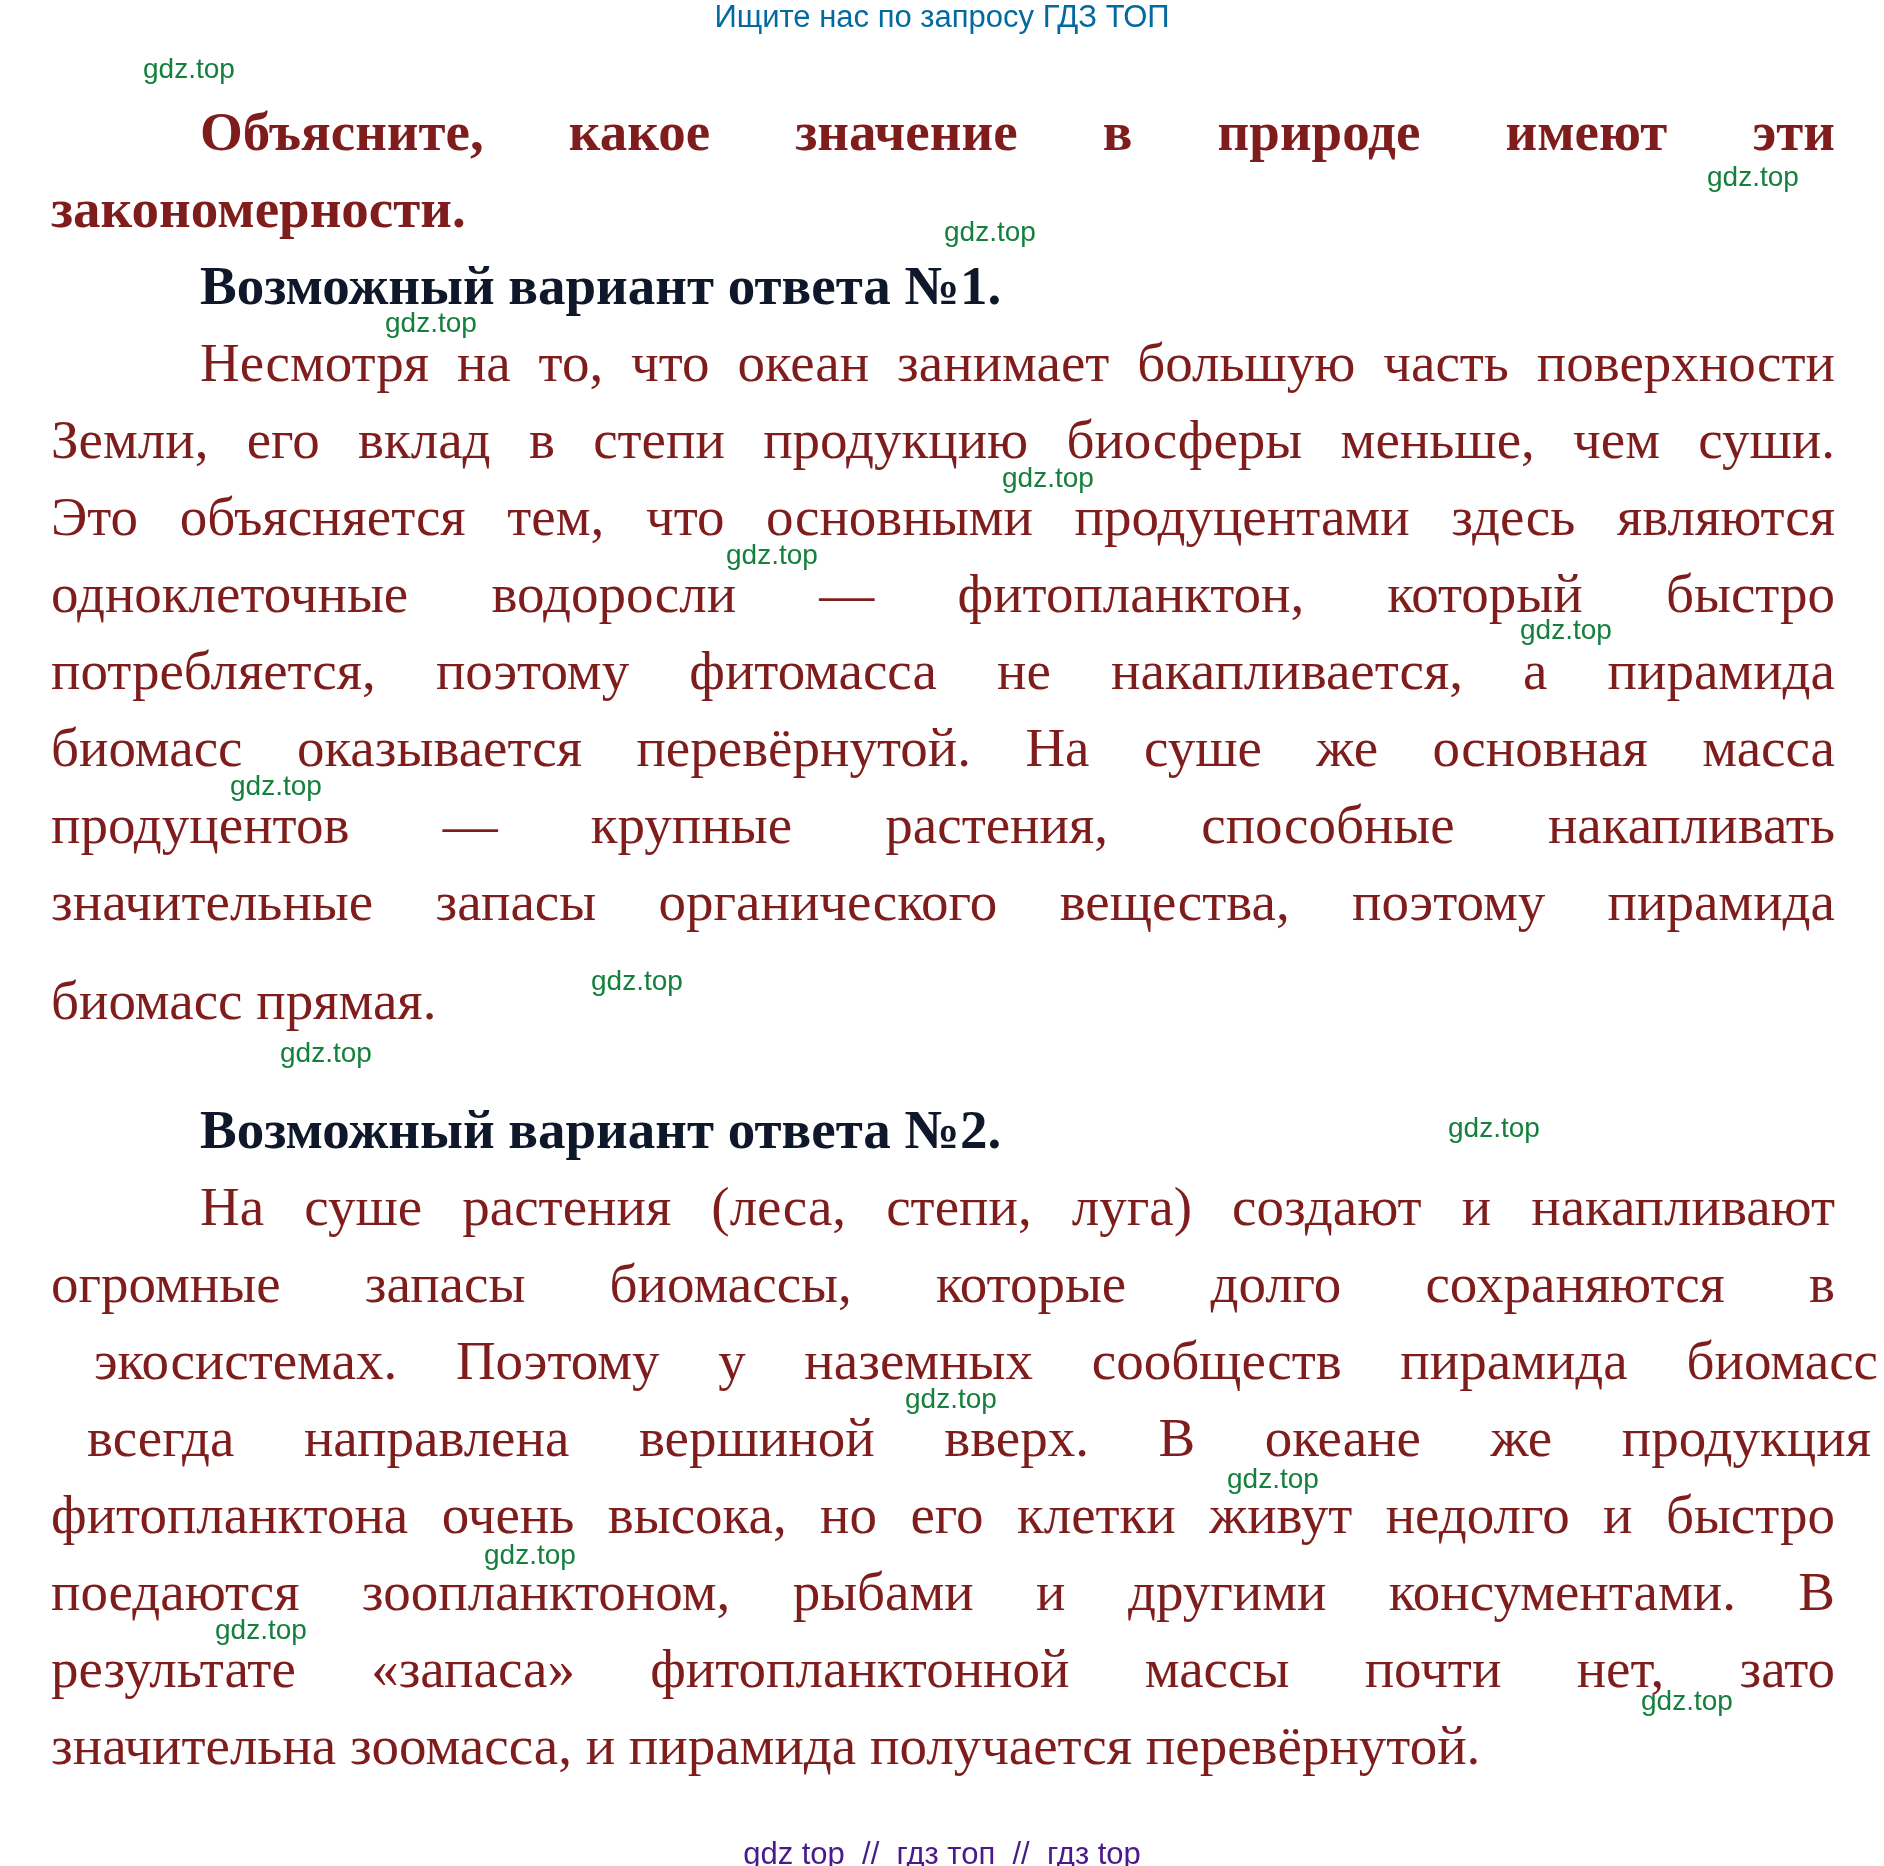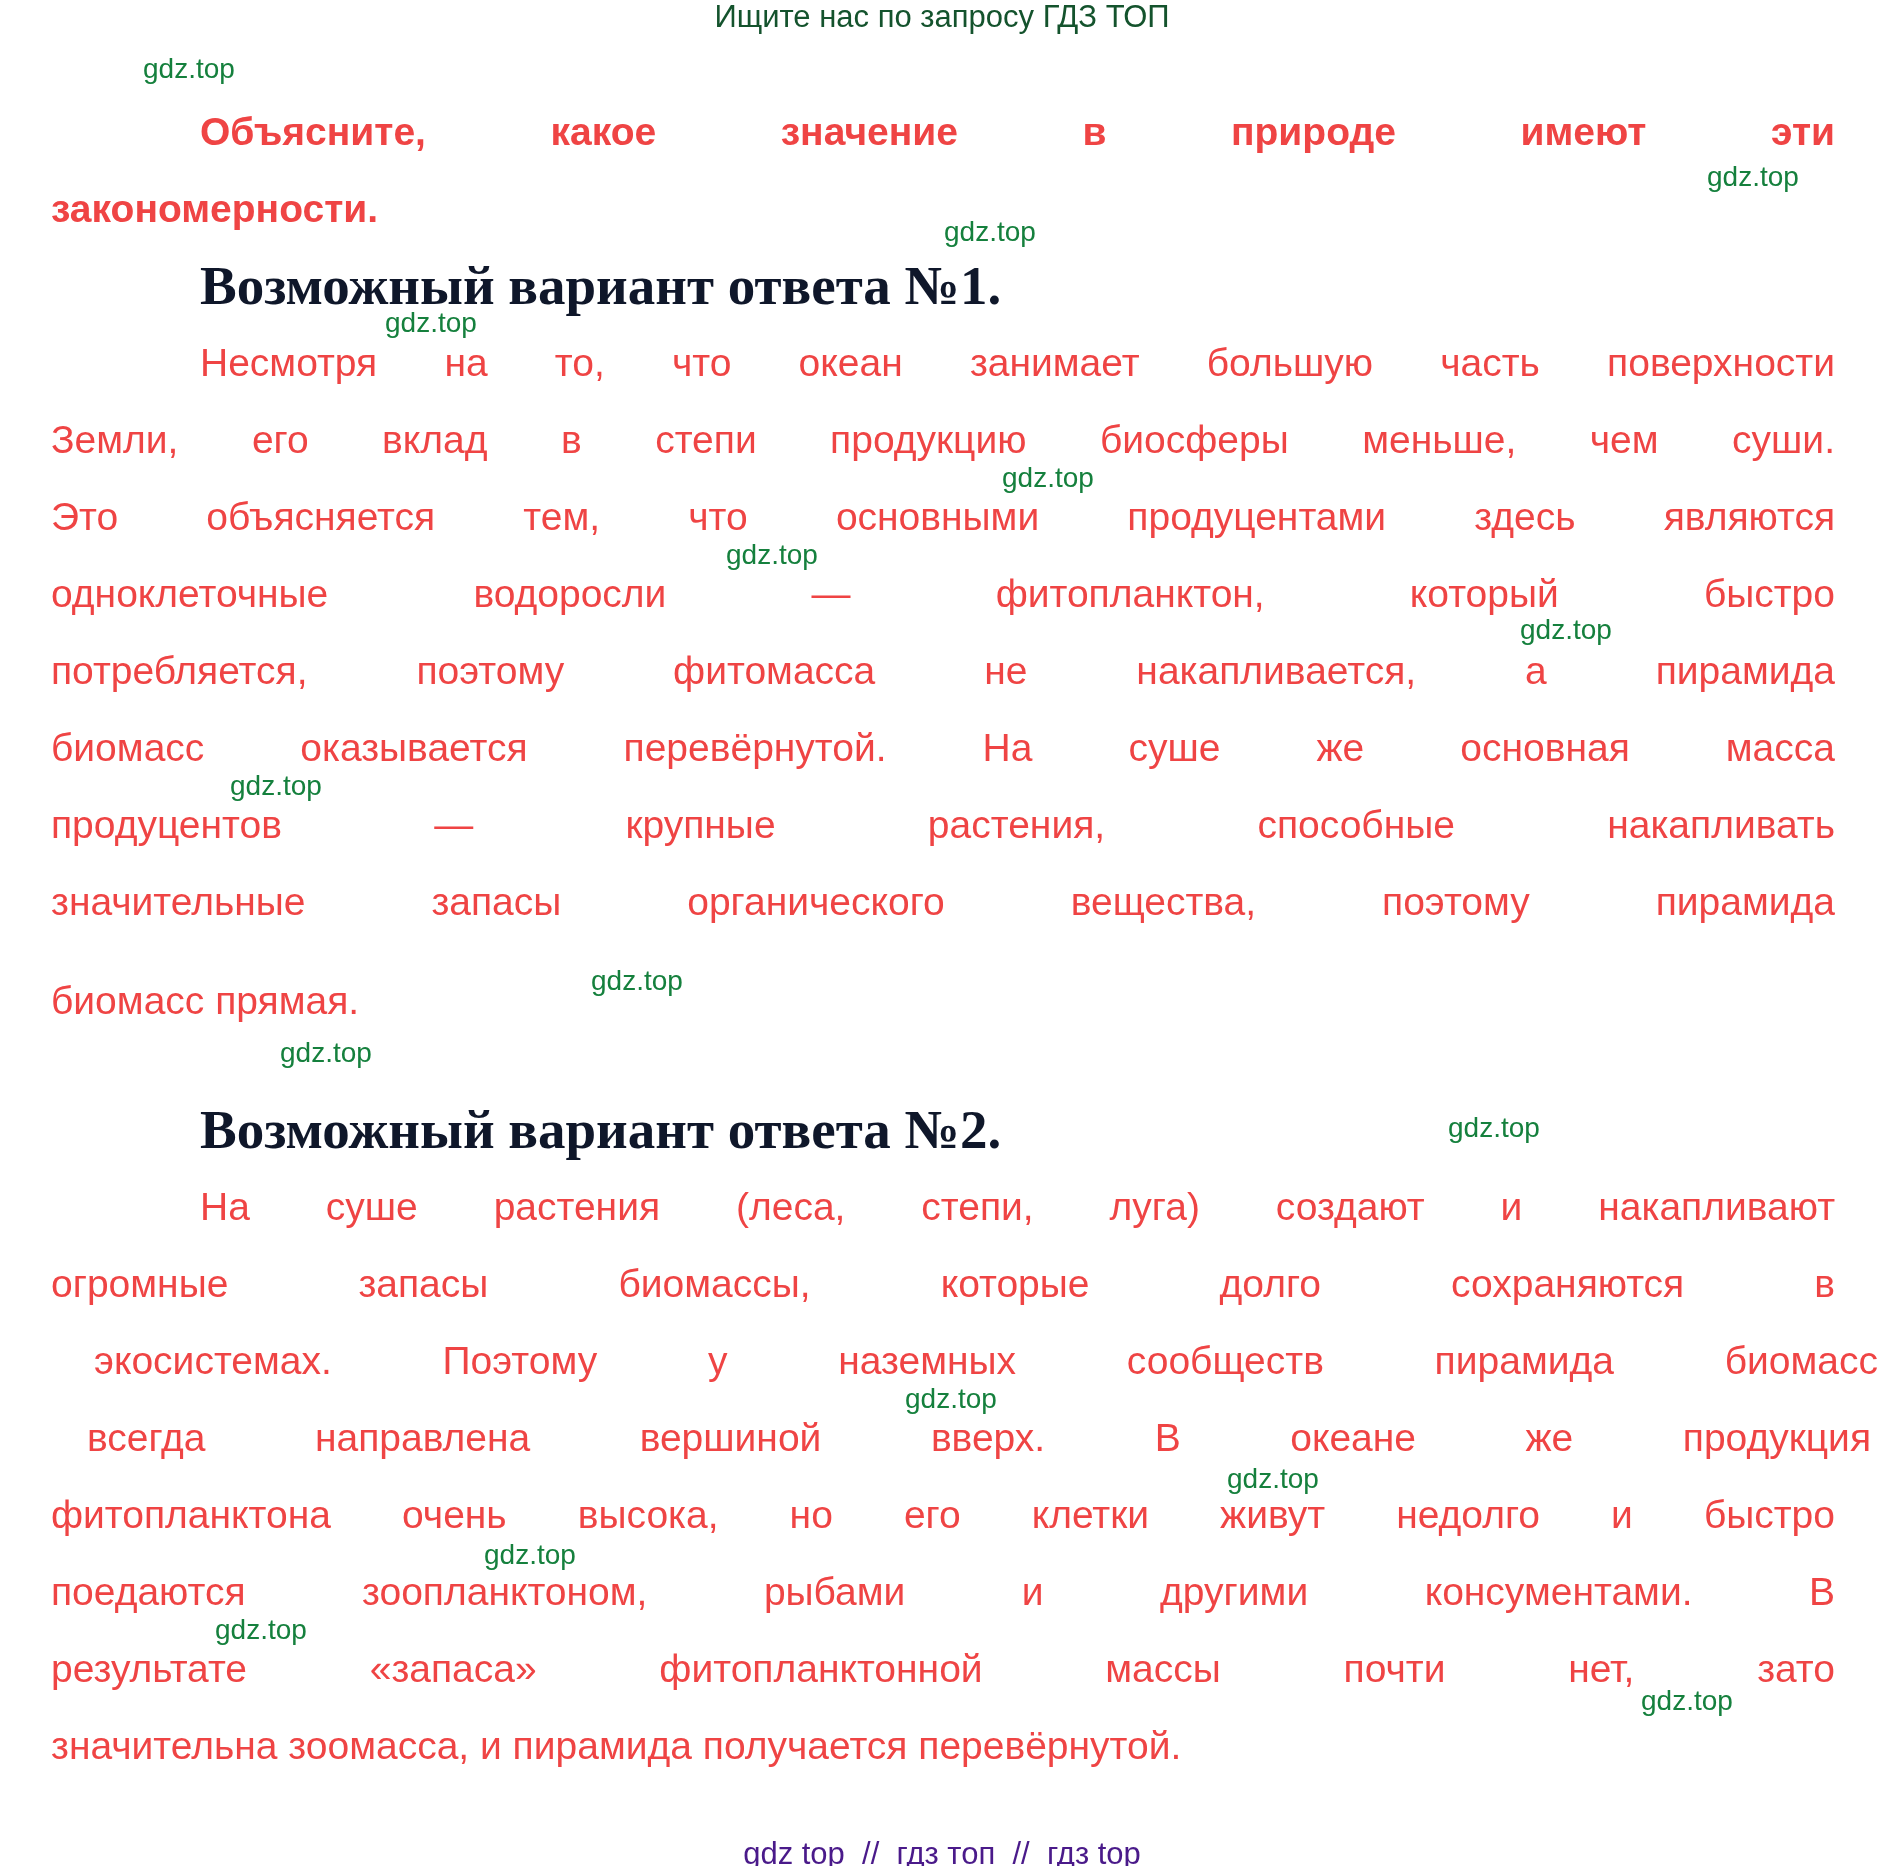--- a/index.html
+++ b/index.html
@@ -1,30 +1,30 @@
 <!DOCTYPE html>
 <html><head>
 <meta charset="utf-8">
 <style>
   html, body { margin:0; padding:0; background:#ffffff; }
   body { width:1884px; height:1866px; position:relative; overflow:hidden; }
   .top-banner {
     position:absolute; left:0; width:1884px; top:0; height:36px;
     text-align:center; font-family:"Liberation Sans", sans-serif;
-    font-size:31px; line-height:34px; color:#14532d;
+    font-size:31px; line-height:34px; color:#0369a1;
   }
   .footer {
     position:absolute; left:0; width:1884px; top:1836px; height:40px;
     text-align:center; font-family:"Liberation Sans", sans-serif;
     font-size:31px; line-height:36px; color:#4a1a8a; white-space:pre;
   }
   .line {
     position:absolute; left:51px; width:1784px; height:70px;
-    font-family:Liberation Sans, sans-serif; font-size:39px; line-height:70px;
-    color:#ef4444; white-space:nowrap; text-align:justify; text-align-last:justify;
+    font-family:Liberation Serif, serif; font-size:55px; line-height:70px;
+    color:#7f1d1d; white-space:nowrap; text-align:justify; text-align-last:justify;
   }
   .line.last { text-align-last:left; }
   .line.indent { left:200px; width:1635px; }
   .bold { font-weight:bold; }
   .heading { position:absolute; font-family:"Liberation Serif", serif; font-size:55px; line-height:70px; font-weight:bold; color:#0f172a; white-space:nowrap; }
   .wm {
     position:absolute; font-family:"Liberation Sans", sans-serif; font-size:28px;
     line-height:30px; color:#15803d; white-space:nowrap;
   }
 </style>

